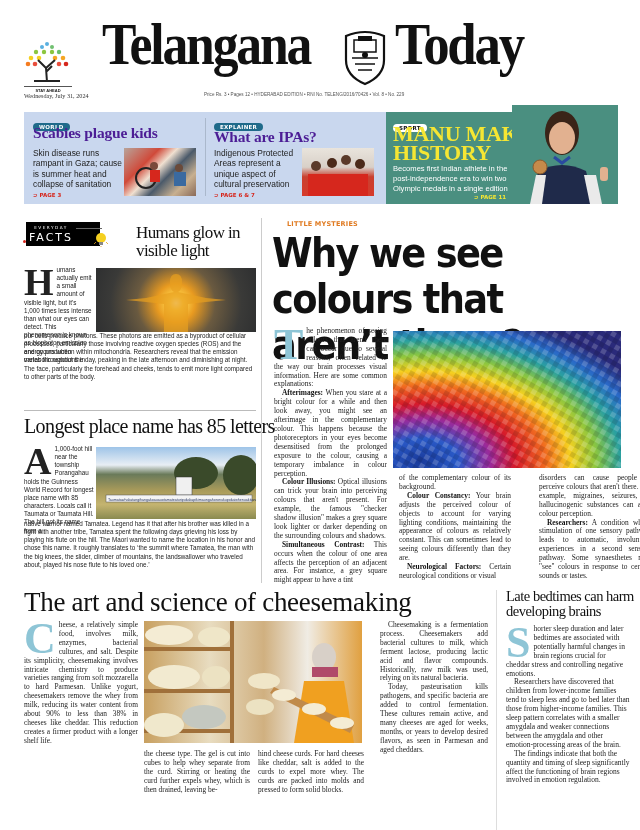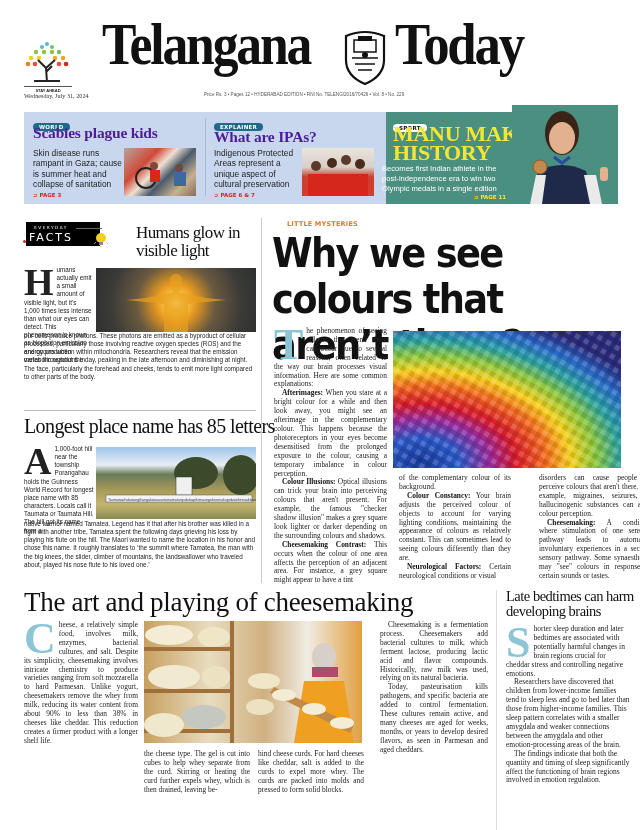--- a/index.html
+++ b/index.html
@@ -153,21 +153,21 @@
 <div class="abs strip-link" style="left:214px;top:192px;">⊃ PAGE 6 &amp; 7</div>
 
 <div id="sport" class="abs"></div>
 <div class="abs" style="left:393px;top:115px;">
   <span class="tag" id="sport-tag">SPORT</span>
 </div>
 <div id="sport-head" class="abs" style="left:393px;top:124px;">
   <div>MANU MAKES</div>
   <div>HISTORY</div>
 </div>
-<div id="sport-body" class="abs" style="left:382px;top:164px;width:124px;">Becomes first Indian athlete in the post-independence era to win two Olympic medals in a single edition</div>
+<div id="sport-body" class="abs" style="left:393px;top:164px;width:124px;">Becomes first Indian athlete in the post-independence era to win two Olympic medals in a single edition</div>
 <div id="sport-link" class="abs strip-link" style="left:474px;top:194px;">⊃ PAGE 11</div>
 <div class="abs photo" style="left:512px;top:105px;width:106px;height:99px;">
   <svg width="106" height="99" viewBox="0 0 106 99">
     <rect x="0" y="0" width="106" height="99" fill="#4a8f80"></rect>
     <ellipse cx="50" cy="28" rx="17" ry="22" fill="#3a2418"></ellipse>
     <ellipse cx="50" cy="33" rx="13" ry="16" fill="#e2b190"></ellipse>
     <path d="M22 99 L26 66 Q50 54 74 66 L82 99 Z" fill="#1f2a4a"></path>
     <path d="M18 99 L24 70 L34 70 L30 99 Z" fill="#eaeaea"></path>
     <path d="M72 70 L84 70 L90 99 L78 99 Z" fill="#eaeaea"></path>
     <circle cx="28" cy="62" r="7" fill="#c58a4a" stroke="#8a5a2a"></circle>
@@ -216,21 +216,21 @@
 <div id="place-text-wide" class="abs body-sans">native warrior named Tamatea. Legend has it that after his brother was killed in a fight with another tribe, Tamatea spent the following days grieving his loss by playing his flute on the hill. The Maori wanted to name the location in his honor and chose this name. It roughly translates to ‘the summit where Tamatea, the man with the big knees, the slider, climber of mountains, the landswallower who traveled about, played his nose flute to his loved one.’</div>
 <div id="v-rule" class="abs"></div>
 
 <div id="kicker" class="abs">LITTLE MYSTERIES</div>
 <div id="main-head" class="abs">Why we see colours that aren’t there?</div>
 
 <div id="col-a" class="abs body-serif">
   <p><span class="drop-blue">T</span><span>he phenomenon of seeing colours that aren't there can occur due to several reasons, often related to the way our brain processes visual information. Here are some common explanations:</span></p>
   <p class="ind"><b>Afterimages:</b> <span>When you stare at a bright colour for a while and then look away, you might see an afterimage in the complementary colour. This happens because the photoreceptors in your eyes become desensitised from the prolonged exposure to the colour, causing a temporary imbalance in colour perception.</span></p>
   <p class="ind"><b>Colour Illusions:</b> <span>Optical illusions can trick your brain into perceiving colours that aren't present. For example, the famous "checker shadow illusion" makes a grey square look lighter or darker depending on the surrounding colours and shadows.</span></p>
-  <p class="ind"><b>Cheesemaking Contrast:</b> <span>This occurs when the colour of one area affects the perception of an adjacent area. For instance, a grey square might appear to have a tint</span></p>
+  <p class="ind"><b>Simultaneous Contrast:</b> <span>This occurs when the colour of one area affects the perception of an adjacent area. For instance, a grey square might appear to have a tint</span></p>
 </div>
 
 <div id="colour-photo" class="abs photo">
   <svg width="228" height="137" viewBox="0 0 228 137">
     <defs>
       <radialGradient id="rg" cx="0.12" cy="0.95" r="1.1">
         <stop offset="0" stop-color="#1a3a9a"></stop>
         <stop offset="0.15" stop-color="#2a5ac8"></stop>
         <stop offset="0.28" stop-color="#9a2a9a"></stop>
         <stop offset="0.38" stop-color="#d61a2a"></stop>
@@ -252,24 +252,24 @@
   </svg>
 </div>
 
 <div id="col-b" class="abs body-serif">
   <p><span>of the complementary colour of its background.</span></p>
   <p class="ind"><b>Colour Constancy:</b> <span>Your brain adjusts the perceived colour of objects to account for varying lighting conditions, maintaining the appearance of colours as relatively constant. This can sometimes lead to seeing colours differently than they are.</span></p>
   <p class="ind"><b>Neurological Factors:</b> <span>Certain neurological conditions or visual</span></p>
 </div>
 <div id="col-c" class="abs body-serif">
   <p><span>disorders can cause people to perceive colours that aren't there. For example, migraines, seizures, or hallucinogenic substances can alter colour perception.</span></p>
-  <p class="ind"><b>Cheesemaking:</b> <span>A condition where stimulation of one sensory pathway leads to automatic, involuntary experiences in a second sensory pathway. Some synaesthetes may "see" colours in response to certain sounds or tastes.</span></p>
-</div>
-
-<div id="h-cheese" class="abs">The art and playing of cheesemaking</div>
+  <p class="ind"><b>Researchers:</b> <span>A condition where stimulation of one sensory pathway leads to automatic, involuntary experiences in a second sensory pathway. Some synaesthetes may "see" colours in response to certain sounds or tastes.</span></p>
+</div>
+
+<div id="h-cheese" class="abs">The art and science of cheesemaking</div>
 <div id="cheese-col1" class="abs body-serif">
   <p><span class="drop-blue">C</span><span>heese, a relatively simple food, involves milk, enzymes, bacterial cultures, and salt. Despite its simplicity, cheesemaking involves intricate chemistry to produce varieties ranging from soft mozzarella to hard Parmesan. Unlike yogurt, cheesemakers remove the whey from milk, reducing its water content from about 90% to less than 38% in cheeses like cheddar. This reduction creates a firmer product with a longer shelf life.</span></p>
 </div>
 <div id="cheese-photo" class="abs photo" style="background:linear-gradient(90deg,#c8a060 0%,#e8dcc0 30%,#d0b080 55%,#f0ece4 75%,#e0a040 100%);">
   <svg width="218" height="122" viewBox="0 0 218 122">
     <rect x="0" y="26" width="90" height="4" fill="#a0703a"></rect>
       <rect x="0" y="68" width="90" height="4" fill="#a0703a"></rect>
       <rect x="0" y="108" width="90" height="4" fill="#a0703a"></rect>
     <rect x="86" y="0" width="4" height="122" fill="#a0703a"></rect>
     <ellipse cx="25" cy="14" rx="24" ry="10" fill="#f4ecd4"></ellipse>

